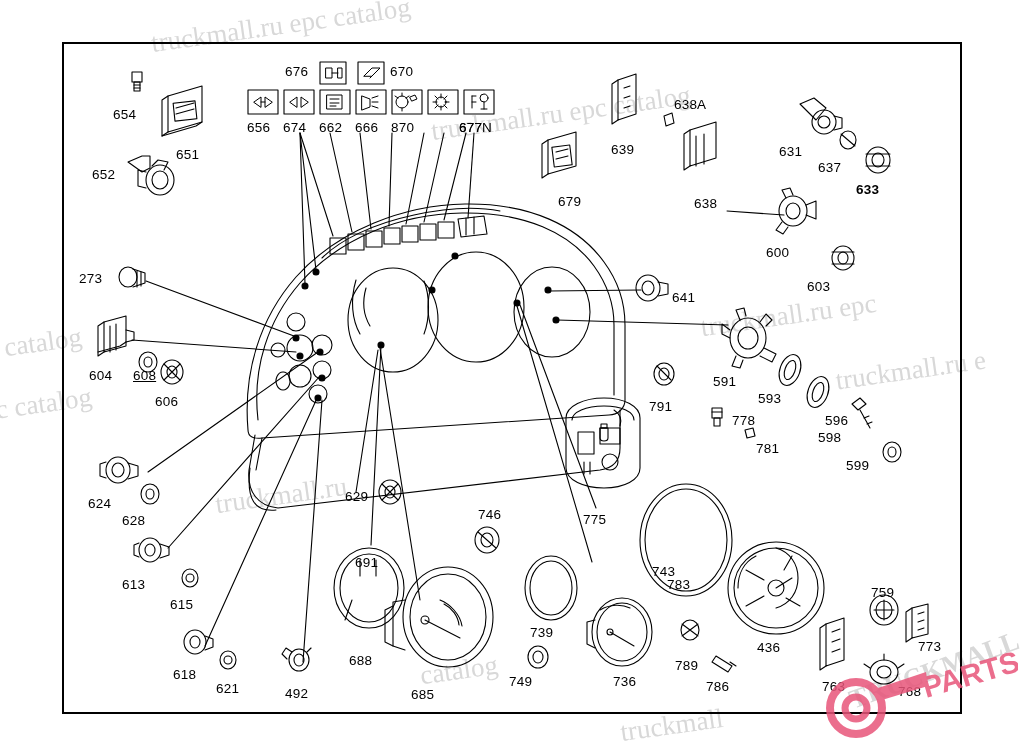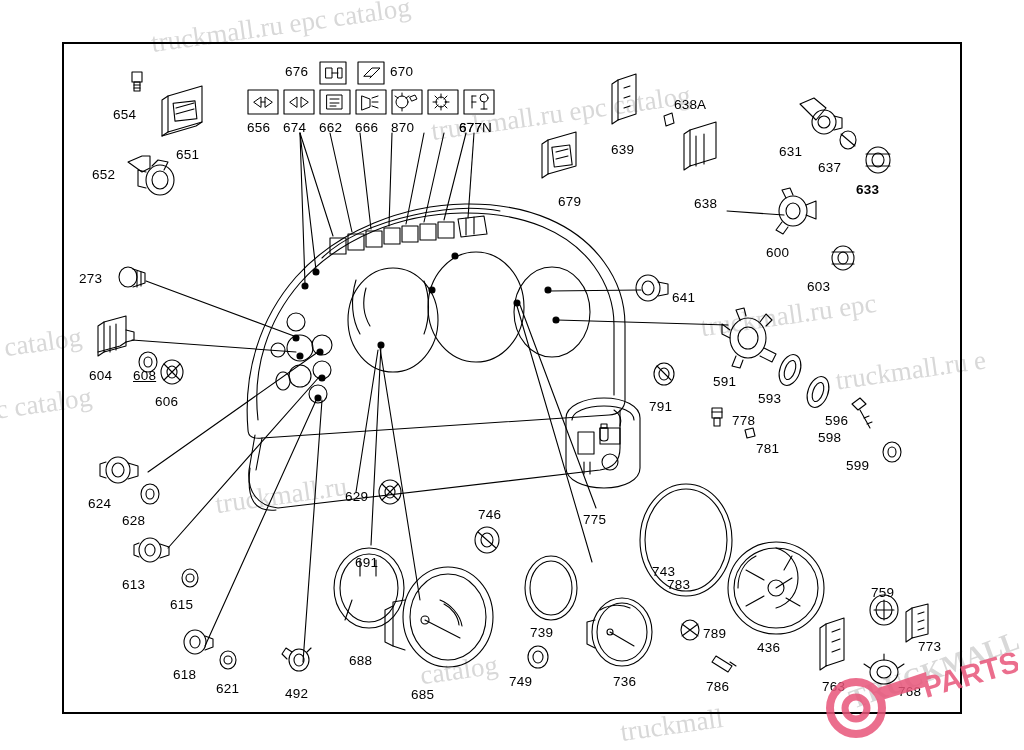--- a/index.html
+++ b/index.html
@@ -556,21 +556,21 @@
     <div class="lbl" style="left:355px; top:555px;">691</div>
     <div class="lbl" style="left:341px; top:653px;margin-left:8px;">688</div>
     <div class="lbl" style="left:411px; top:687px;">685</div>
     <div class="lbl" style="left:478px; top:507px;">746</div>
     <div class="lbl" style="left:509px; top:674px;">749</div>
     <div class="lbl" style="left:530px; top:625px;">739</div>
     <div class="lbl" style="left:604px; top:564px;margin-left:48px;">743</div>
     <div class="lbl" style="left:613px; top:674px;">736</div>
     <div class="lbl" style="left:583px; top:512px;">775</div>
     <div class="lbl" style="left:667px; top:577px;">783</div>
-    <div class="lbl" style="left:675px; top:626px;margin-left:28px;">789</div>
+    <div class="lbl" style="left:675px; top:658px;">789</div>
     <div class="lbl" style="left:706px; top:679px;">786</div>
     <div class="lbl" style="left:757px; top:640px;">436</div>
     <div class="lbl" style="left:822px; top:679px;">763</div>
     <div class="lbl" style="left:898px; top:684px;">768</div>
     <div class="lbl" style="left:871px; top:585px;">759</div>
     <div class="lbl" style="left:918px; top:639px;">773</div>
     <div class="lbl" style="left:649px; top:399px;">791</div>
     <div class="lbl" style="left:732px; top:413px;">778</div>
     <div class="lbl" style="left:756px; top:441px;">781</div>
     <div class="lbl" style="left:758px; top:391px;">593</div>

